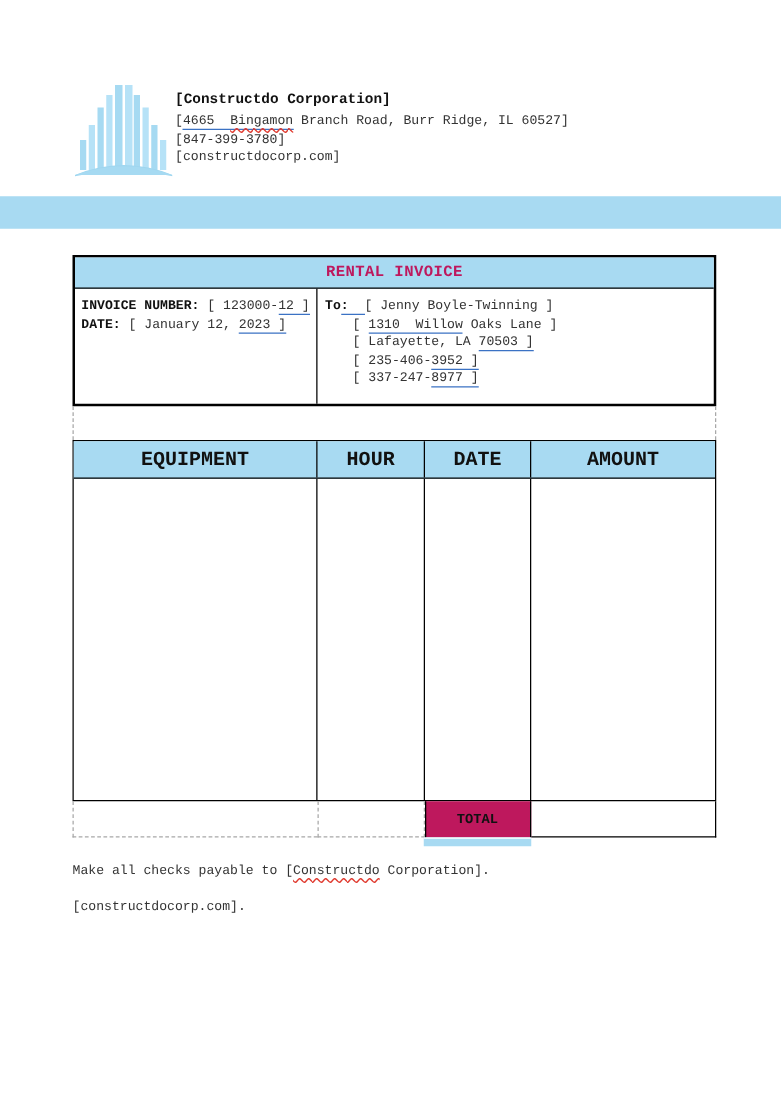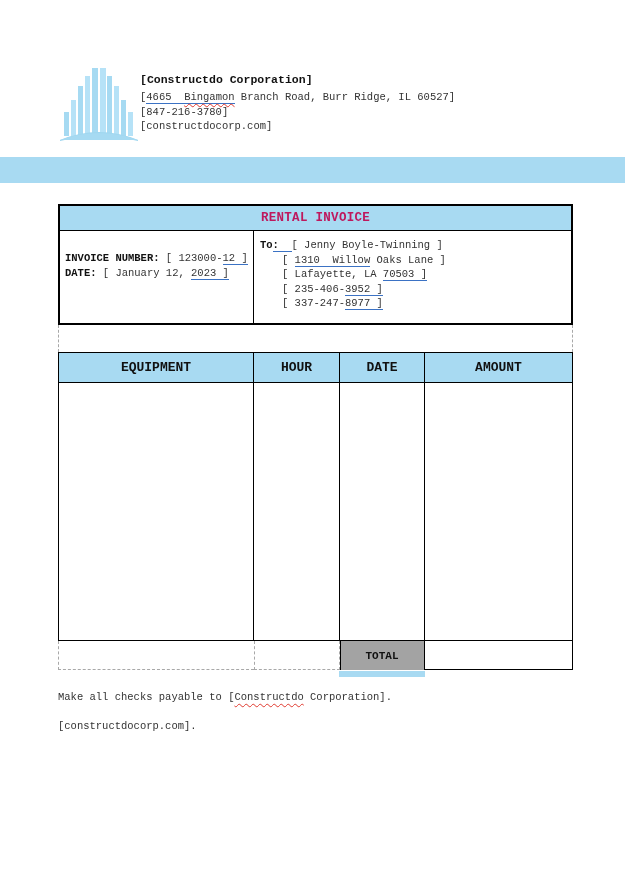--- a/index.html
+++ b/index.html
@@ -21,33 +21,33 @@
   
   .sic { text-decoration:underline wavy #e03a2f 1px; text-underline-offset:2.5px; text-decoration-skip-ink:none; }
 
   .band { position:absolute; left:0; top:157px; width:625px; height:26px; }
 
   
   .inv-table { position:absolute; left:58px; top:204px; width:515px; height:121px; border:2px solid #000; display:flex; flex-direction:column; }
   .inv-title { height:25px; border-bottom:1.5px solid #000; display:flex; align-items:center; justify-content:center;
                font-size:12.5px; font-weight:700; color:#be185d; letter-spacing:.3px; }
   .inv-info { flex:1; display:flex; }
-  .inv-info-left { width:194px; border-right:1.5px solid #000; padding:20px 5px 0 5px; font-size:10.5px; line-height:14.6px; }
+  .inv-info-left { width:194px; border-right:1.5px solid #000; padding:7px 5px 0 5px; font-size:10.5px; line-height:14.6px; }
   .inv-info-right { flex:1; padding:7px 6px 0 6px; font-size:10.5px; line-height:14.6px; }
   .lbl { font-weight:700; color:#111; }
   .indented { margin-left:22px; }
 
   
   .gap-row { position:absolute; left:58px; top:325px; width:515px; height:27px;
              border-left:1px dashed #a8a8a8; border-right:1px dashed #a8a8a8; }
 
   
   .eq-table { position:absolute; left:58px; top:352px; width:515px; height:289px; border:1.5px solid #000; display:flex; flex-direction:column; }
   .eq-head { height:30px; display:flex; border-bottom:1.5px solid #000; }
-  .eq-head-cell { display:flex; align-items:center; justify-content:center; font-size:13px; font-weight:700; color:#111;text-align:right; }
+  .eq-head-cell { display:flex; align-items:center; justify-content:center; font-size:16px; font-weight:700; color:#111;text-align:right; }
   .eq-body { flex:1; display:flex; }
   .c1 { width:194px; }
   .c2 { width:86px; border-left:1.5px solid #000; }
   .c3 { width:85px; border-left:1.5px solid #000; }
   .c4 { flex:1; border-left:1.5px solid #000; }
 
   
   .total-row { position:absolute; left:58px; top:641px; width:515px; height:29px; display:flex; }
   .t1 { width:195.5px; border-left:1px dashed #a8a8a8; border-bottom:1px dashed #a8a8a8; }
   .t2 { width:86px; border-left:1px dashed #a8a8a8; border-right:1px dashed #a8a8a8; border-bottom:1px dashed #a8a8a8; }
@@ -81,21 +81,21 @@
         <rect x="68" y="48" width="5" height="24" fill="#b6e2f7"></rect>
         <path d="M0,76 Q39,60 78,76 L78,77 Q39,68 0,77 Z" fill="#9fd6ef"></path>
         <path d="M0,76 Q39,62 78,76 Z" fill="#a6daf2"></path>
       </g>
     </svg>
   </div>
 
   <div class="company">
     <div class="company-name">[Constructdo Corporation]</div>
     <div class="company-line"><span class="pre">[</span><span class="ins pre"><span class="pre">4665  </span><span class="sic pre">Bingamon</span></span><span class="pre"> Branch Road, Burr Ridge, IL 60527]</span></div>
-    <div class="company-line">[847-216-3780]</div>
+    <div class="company-line">[847-399-3780]</div>
     <div class="company-line">[constructdocorp.com]</div>
   </div>
 
   <div class="band" style="background:#a8daf2;"></div>
 
   <div class="inv-table">
     <div class="inv-title" style="background:#a8daf2;">RENTAL INVOICE</div>
     <div class="inv-info">
       <div class="inv-info-left">
         <div><span class="lbl">INVOICE NUMBER:</span><span class="pre"> [ 123000-</span><span class="ins pre">12 ]</span></div>
@@ -124,21 +124,21 @@
       <div class="c1"></div>
       <div class="c2"></div>
       <div class="c3"></div>
       <div class="c4"></div>
     </div>
   </div>
 
   <div class="total-row">
     <div class="t1"></div>
     <div class="t2"></div>
-    <div class="t-total" style="background:#a3a3a3;">
+    <div class="t-total" style="background:#be185d;">
       <span>TOTAL</span>
       <div class="t-total-ext" style="background:#a8daf2;"></div>
     </div>
     <div class="t4"></div>
   </div>
 
   <div class="footer">
     <p><span class="pre">Make all checks payable to [</span><span class="sic pre">Constructdo</span><span class="pre"> Corporation].</span></p>
     <div class="spacer"></div>
     <p>[constructdocorp.com].</p>

